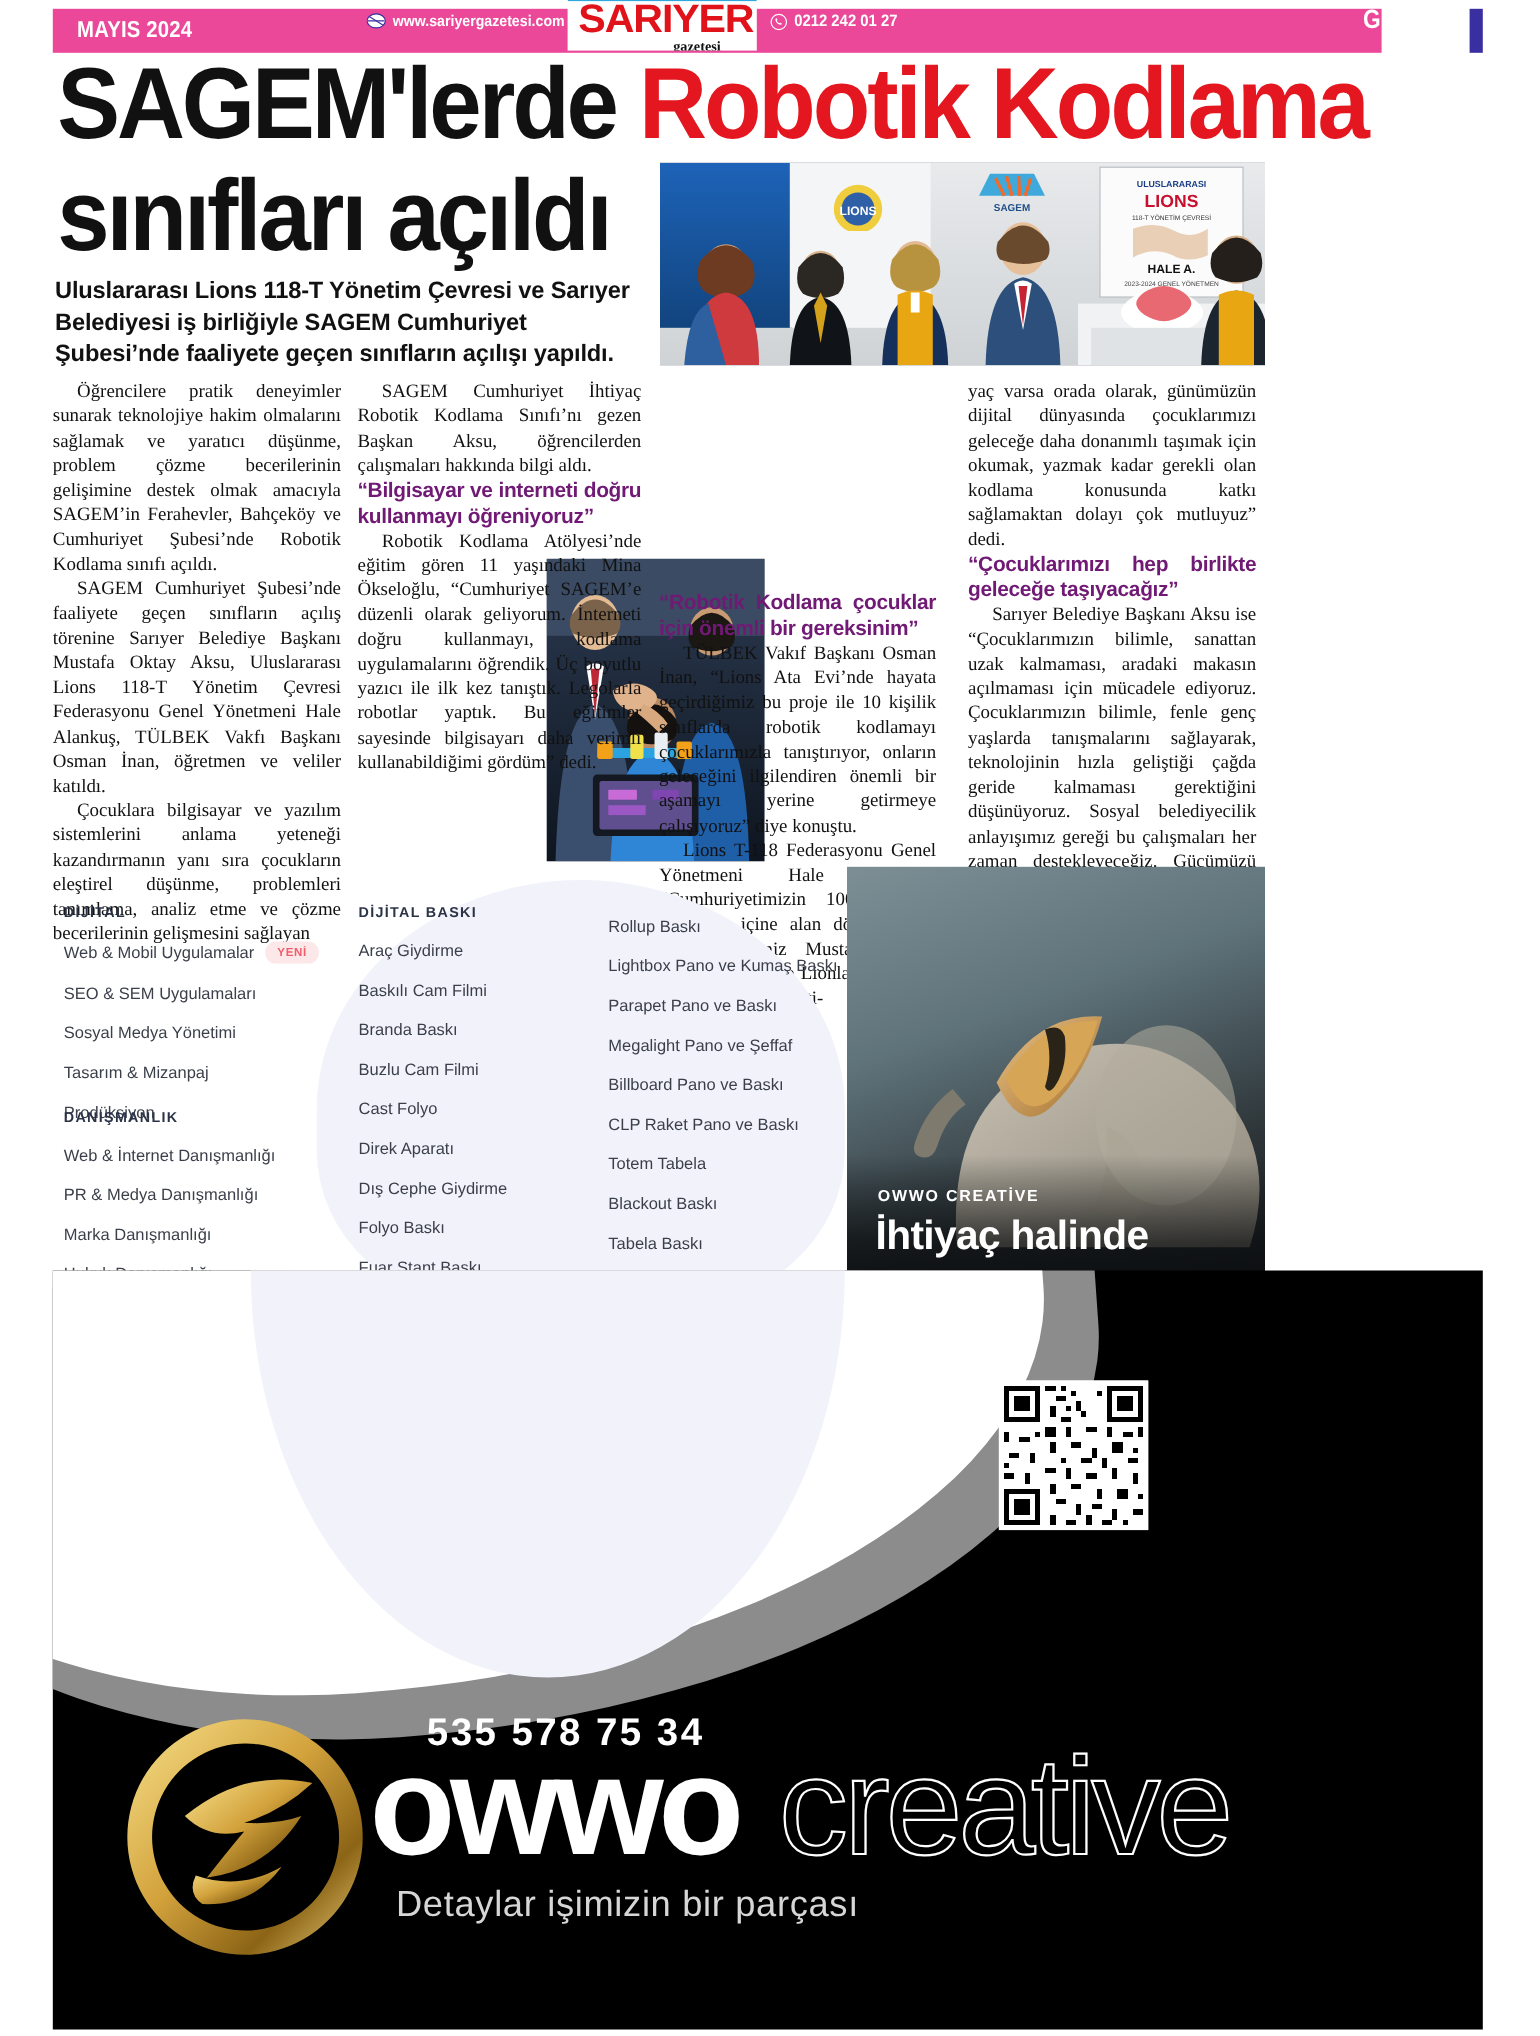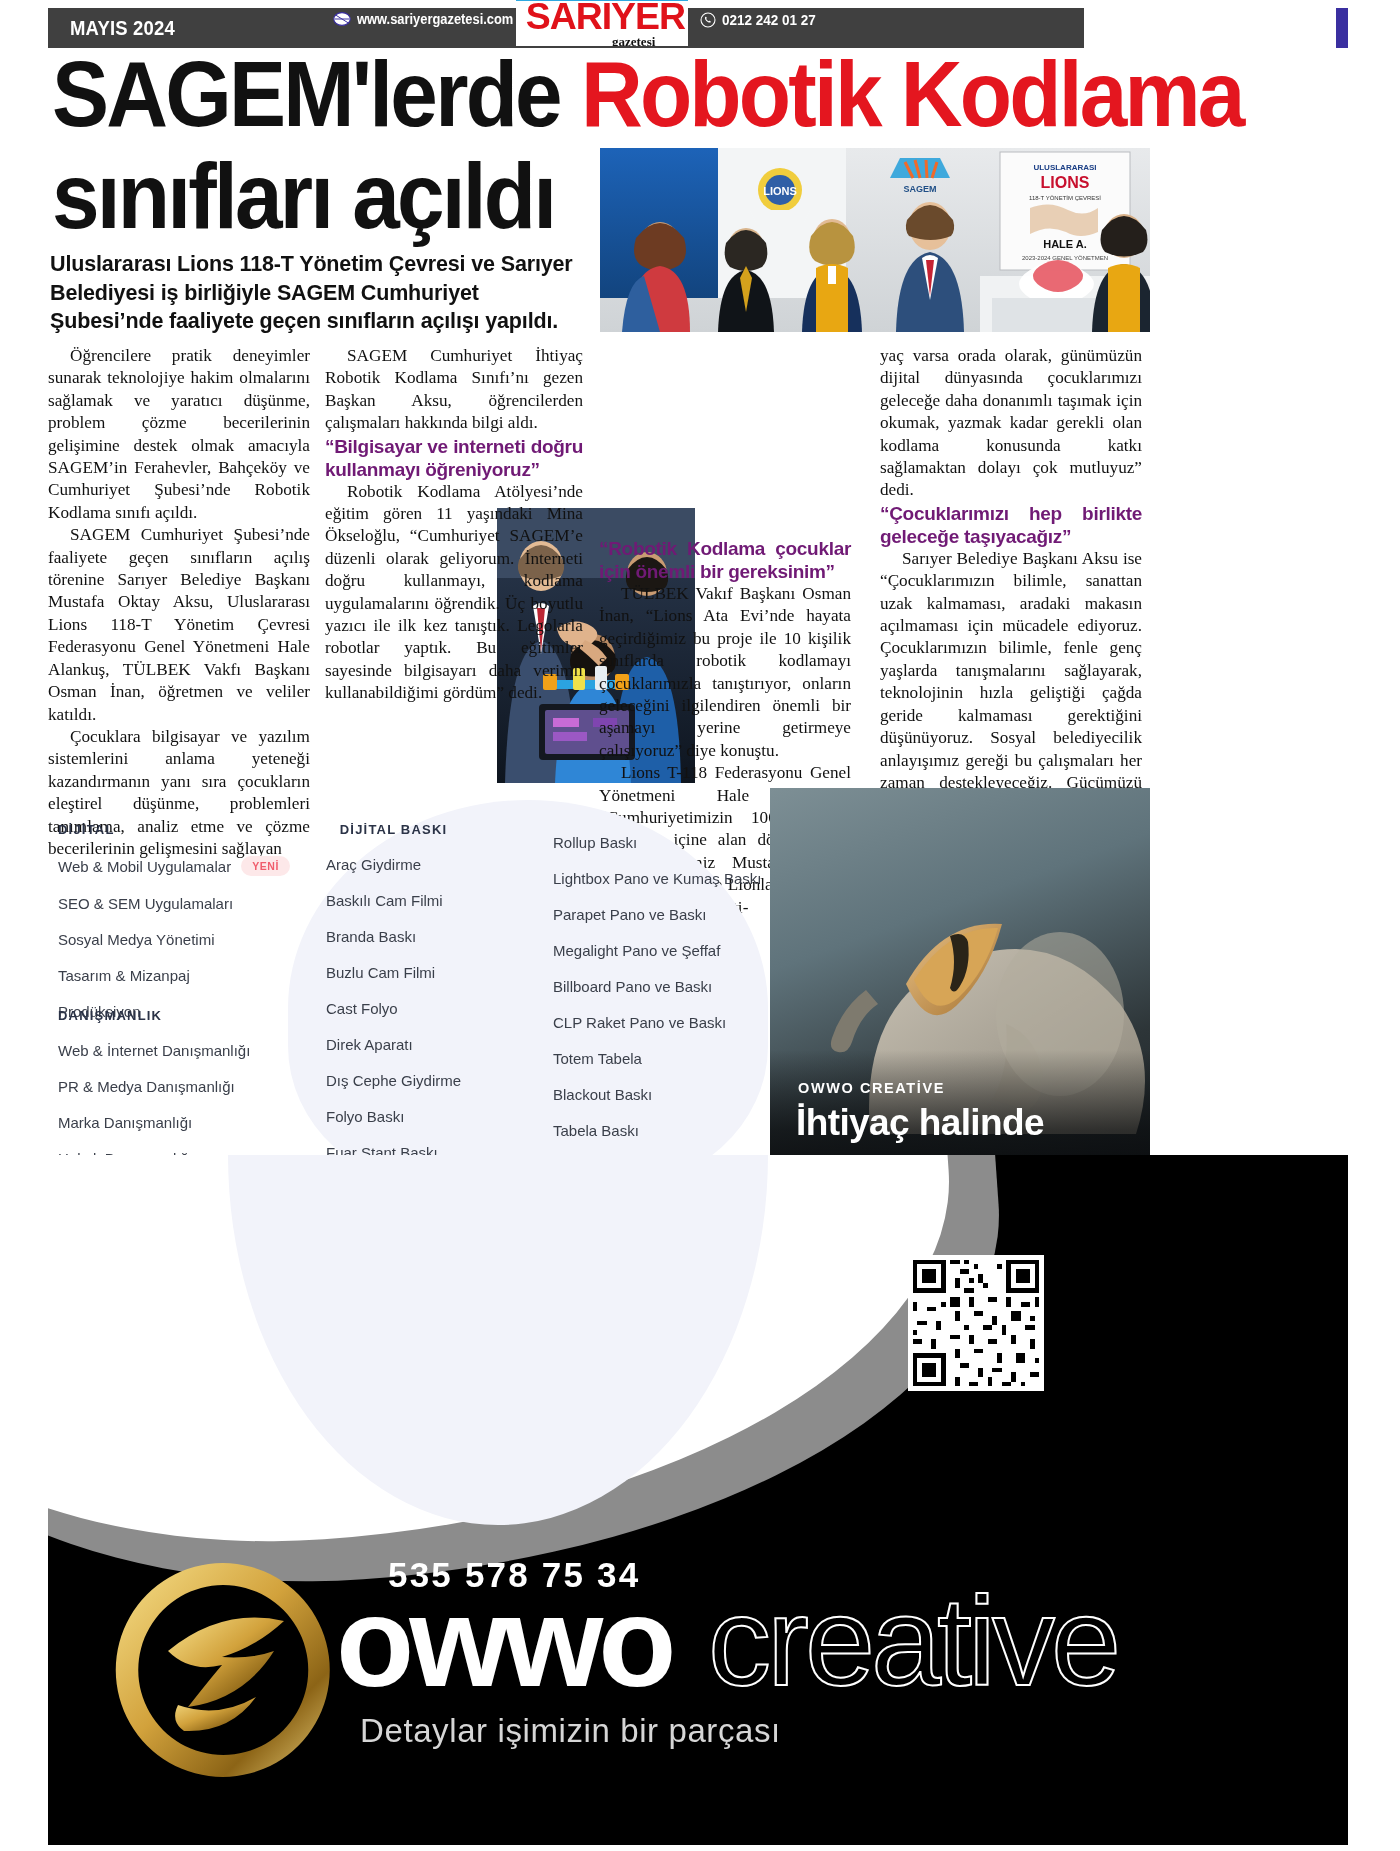--- a/index.html
+++ b/index.html
@@ -8,22 +8,22 @@
     background:#ffffff;
     font-family:"Liberation Serif", serif;
     -webkit-font-smoothing:antialiased;
     overflow:hidden;
     position:relative;
   }
   .page{position:relative;width:1400px;height:1851px;background:#fff;}
 
   
   .masthead{
-    position:absolute; left:48px; top:8px; width:1036px; height:40px;
-    background:#404040;
+    position:absolute; left:48px; top:8px; width:1208px; height:40px;
+    background:#ec4899;
     display:flex; align-items:center;
   }
   .mh-date{
     color:#fff; font-family:"Liberation Sans", sans-serif;
     font-weight:bold; font-size:21px; letter-spacing:.2px;
     transform:scaleX(.88); transform-origin:left center;
     margin-left:22px; white-space:nowrap;
   }
   .mh-web{
     position:absolute; left:333px; top:10px;
@@ -151,21 +151,21 @@
     color:#3a3f4a; margin-top:19px; white-space:nowrap;
     display:flex; align-items:center; gap:10px;
   }
   .badge-yeni{
     display:inline-block; background:#fde8e9; color:#f05d6c;
     font-size:10.5px; font-weight:bold; letter-spacing:.6px;
     padding:4px 11px; border-radius:10px;
   }
   #svcA{left:10px; top:32px;}
   #svcA2{left:10px; top:218px;}
-  #svcB{left:278px; top:32px;text-align:center;}
+  #svcB{left:278px; top:32px;}
   #svcC{left:505px; top:32px;}
   #svcC .svc-item{margin-top:19px;}
 
   
   .promo{
     position:absolute; left:770px; top:788px; width:380px; height:472px;
     overflow:hidden;
     background:linear-gradient(160deg,#7d8f95 0%,#5f737b 30%,#2d3538 62%,#12171a 100%);
   }
   .promo .eleph{

